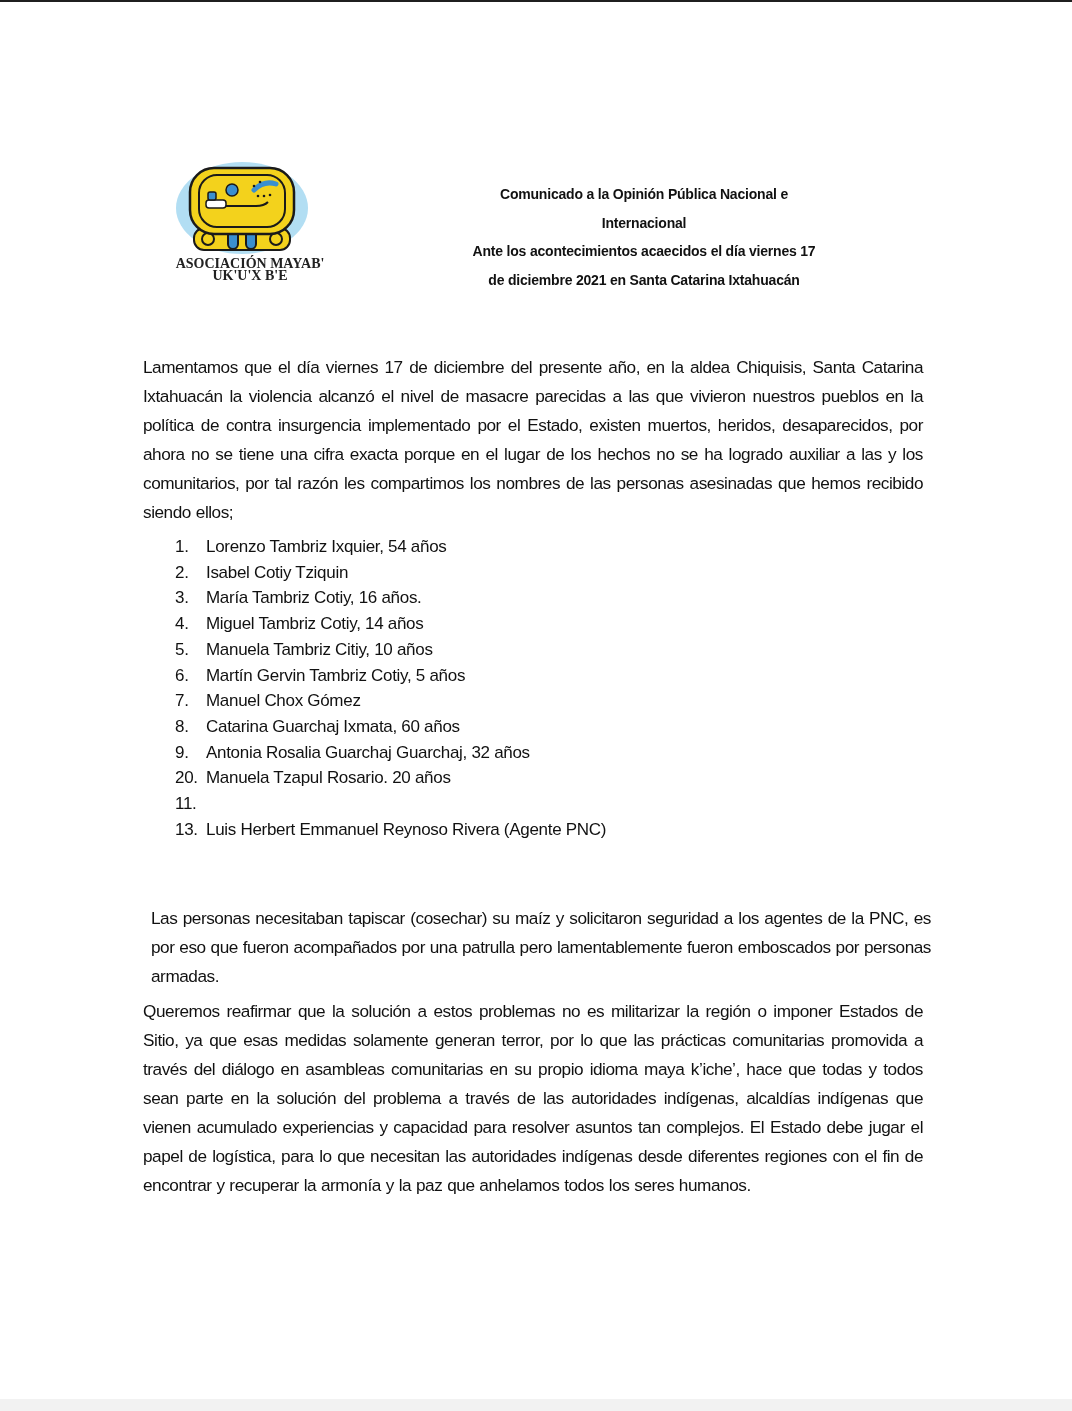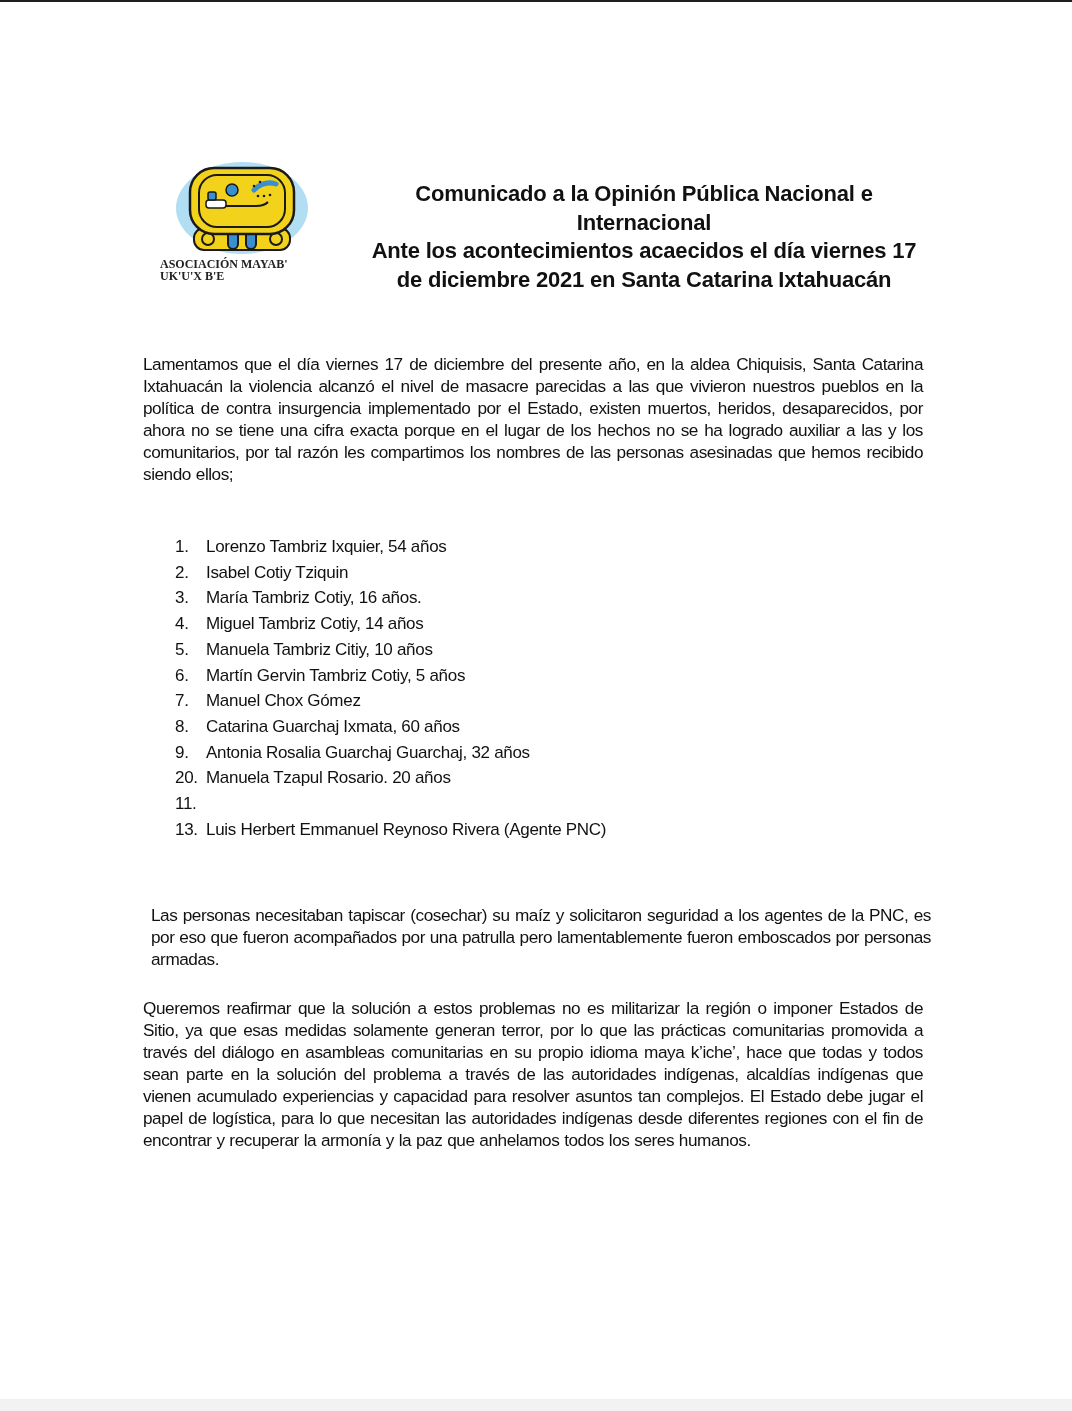--- a/index.html
+++ b/index.html
@@ -8,37 +8,37 @@
     background: #ffffff;
     font-family: "Liberation Sans", "DejaVu Sans", sans-serif;
     color: #111111;
   }
   .top-bar { position: absolute; left: 0; top: 0; width: 1072px; height: 2px; background: #1f1f1f; }
   .bottom-strip { position: absolute; left: 0; top: 1399px; width: 1072px; height: 12px; background: #f2f2f2; }
 
   .logo-block { position: absolute; left: 160px; top: 160px; width: 200px; height: 130px; }
   .logo-svg { position: absolute; left: 12px; top: 2px; width: 140px; height: 96px; }
   .logo-text {
-    position: absolute; left: 0; top: 98px; width: 180px; 
+    position: absolute; left: 0; top: 98px; width: 180px; text-align: center;
     font-family: "Liberation Serif", "DejaVu Serif", serif; font-weight: bold;
-    font-size: 12px; line-height: 12px; color: #222;
+    font-size: 14px; line-height: 12px; color: #222;
   }
 
   .title-block {
     position: absolute; left: 360px; top: 180px; width: 568px; text-align: center;
     font-family: "Liberation Sans", sans-serif; font-weight: bold;
-    font-size: 22px; line-height: 28.5px; color: #111;
+    font-size: 14px; line-height: 28.5px; color: #111;
     letter-spacing: -0.2px;
   }
   .title-block div { white-space: nowrap; }
 
   .body-text {
     position: absolute; left: 143px; width: 780px;
     font-family: "Liberation Sans Narrow", "Liberation Sans", sans-serif;
-    font-size: 17.2px; line-height: 22px; color: #111;
+    font-size: 17.2px; line-height: 29px; color: #111;
     text-align: justify; letter-spacing: -0.45px; word-spacing: 0.5px;
   }
   #p1 { top: 353px; }
   #p2 { top: 896px; }
   #p3 { top: 997px; }
 
   .victims-list {
     position: absolute; left: 175px; top: 534px; margin: 0; padding: 0; list-style: none;
     font-family: "Liberation Sans", sans-serif; font-size: 17px; line-height: 25.7px; color: #111;
     letter-spacing: -0.3px;

